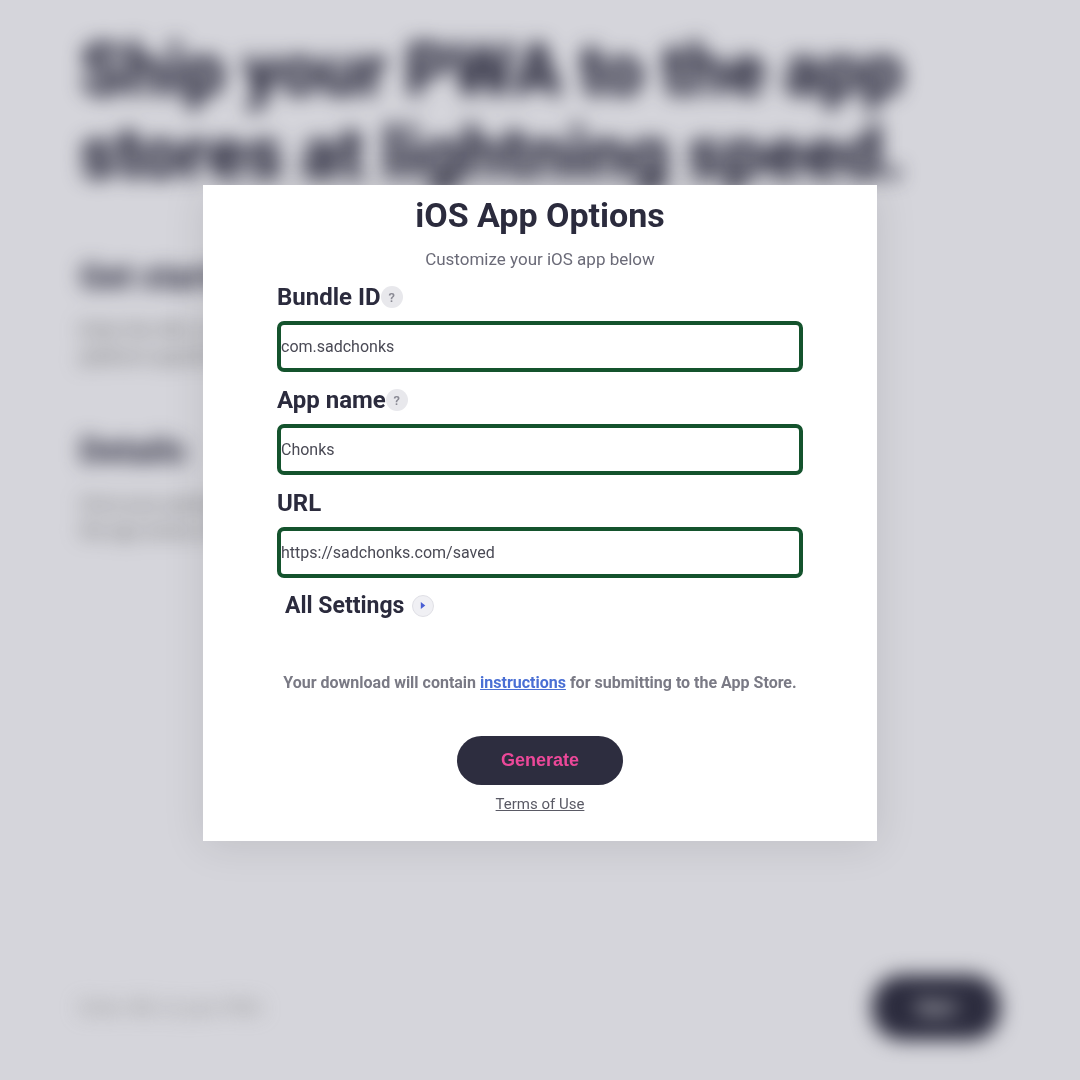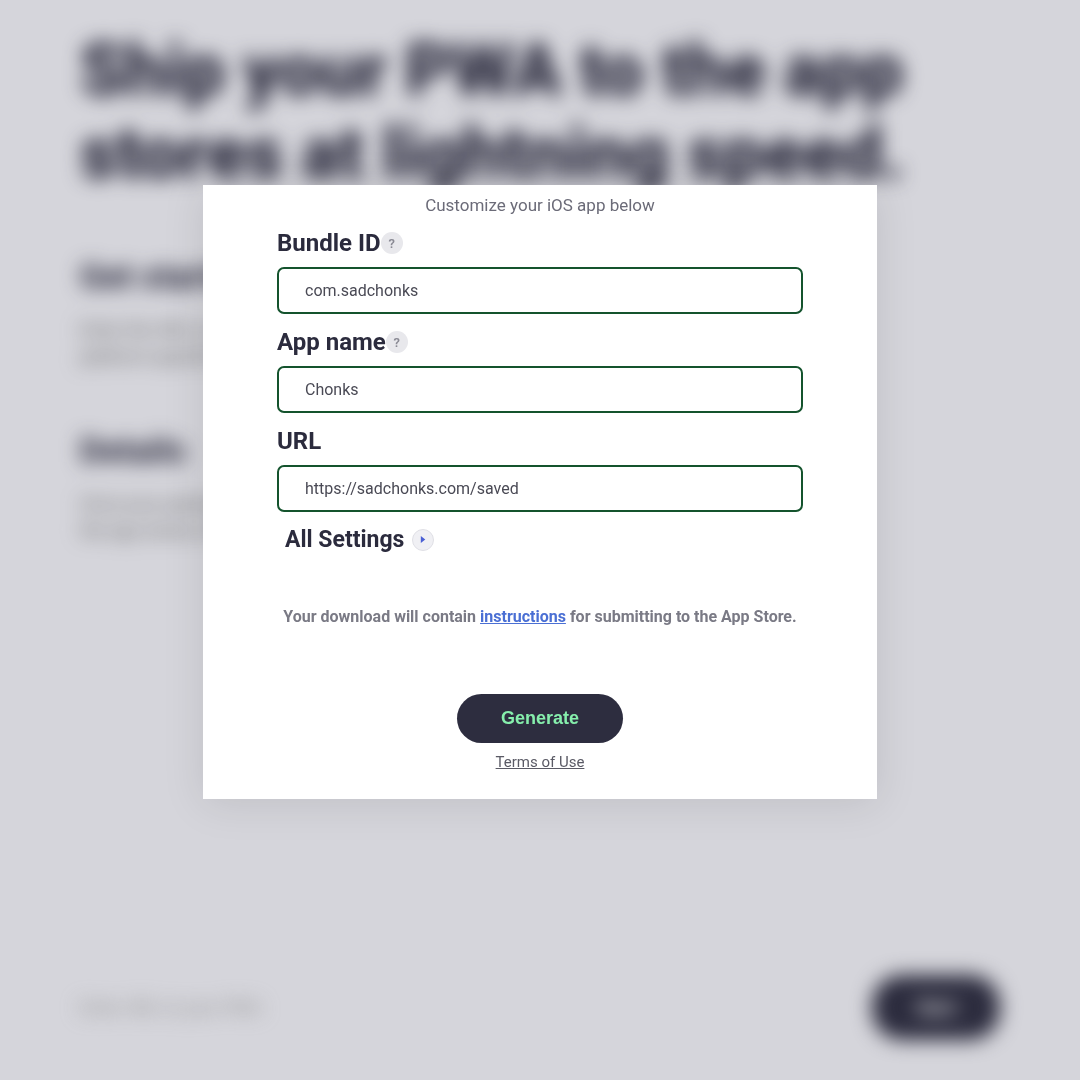--- a/index.html
+++ b/index.html
@@ -126,24 +126,24 @@
       display: flex;
       align-items: center;
       justify-content: center;
       font-size: 13px;
       font-weight: 600;
       cursor: pointer;
     }
     
     .form-input {
       width: 100%;
-      padding: 12px 26px;
+      padding: 12px 0;
       font-size: 16px;
       color: #4a4a55;
-      border: 2px solid #14532d;
+      border: 4px solid #14532d;
       border-radius: 7px;
       background: white;
       outline: none;
       font-family: inherit;
     }
     
     .all-settings-row {
       display: flex;
       align-items: center;
       gap: 8px;
@@ -183,23 +183,23 @@
     }
     
     .info-link {
       color: #4a6fd4;
       text-decoration: underline;
       cursor: pointer;
     }
     
     .generate-button {
       display: block;
-      margin: 68px auto 0;
+      margin: 44px auto 0;
       background: #2d2d3f;
-      color: #86efac;
+      color: #ec4899;
       font-size: 18px;
       font-weight: 600;
       padding: 14px 44px;
       border: none;
       border-radius: 26px;
       cursor: pointer;
     }
     
     .terms-link {
       display: block;
@@ -224,20 +224,21 @@
     <div class="backdrop-subtitle">Details</div>
     <div class="backdrop-text">Once your package is ready, you can download and submit to the app stores straight away.</div>
   </div>
   <div class="backdrop-bottom">
     <div class="backdrop-input">Enter URL to your PWA</div>
     <div class="backdrop-button">Start</div>
   </div>
 </div>
 
 <div class="modal">
+  <h1 class="modal-title">iOS App Options</h1>
   <p class="modal-subtitle">Customize your iOS app below</p>
 
   <div class="form-group">
     <div class="form-label-row">
       <label class="form-label">Bundle ID</label>
       <span class="help-icon">?</span>
     </div>
     <input type="text" class="form-input" value="com.sadchonks" style="">
   </div>
 

